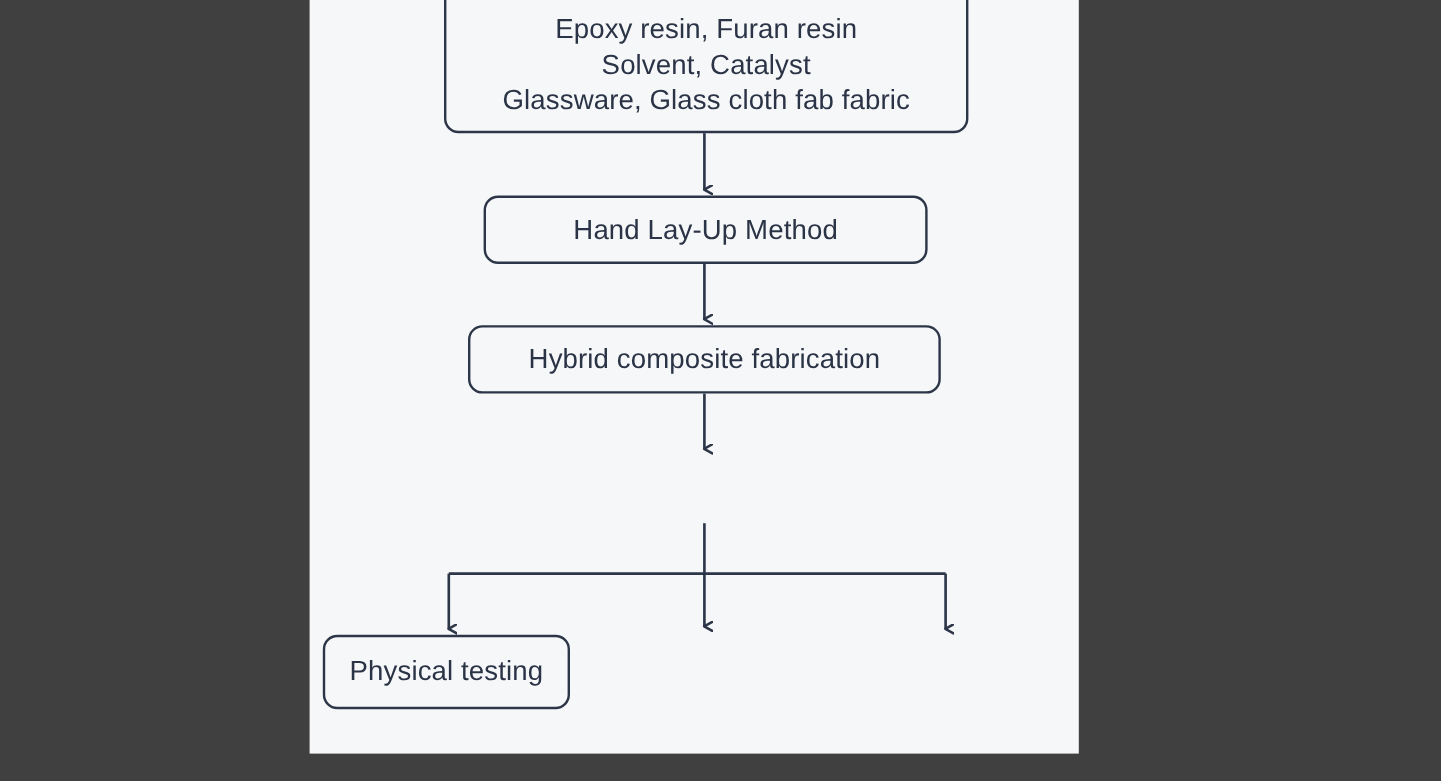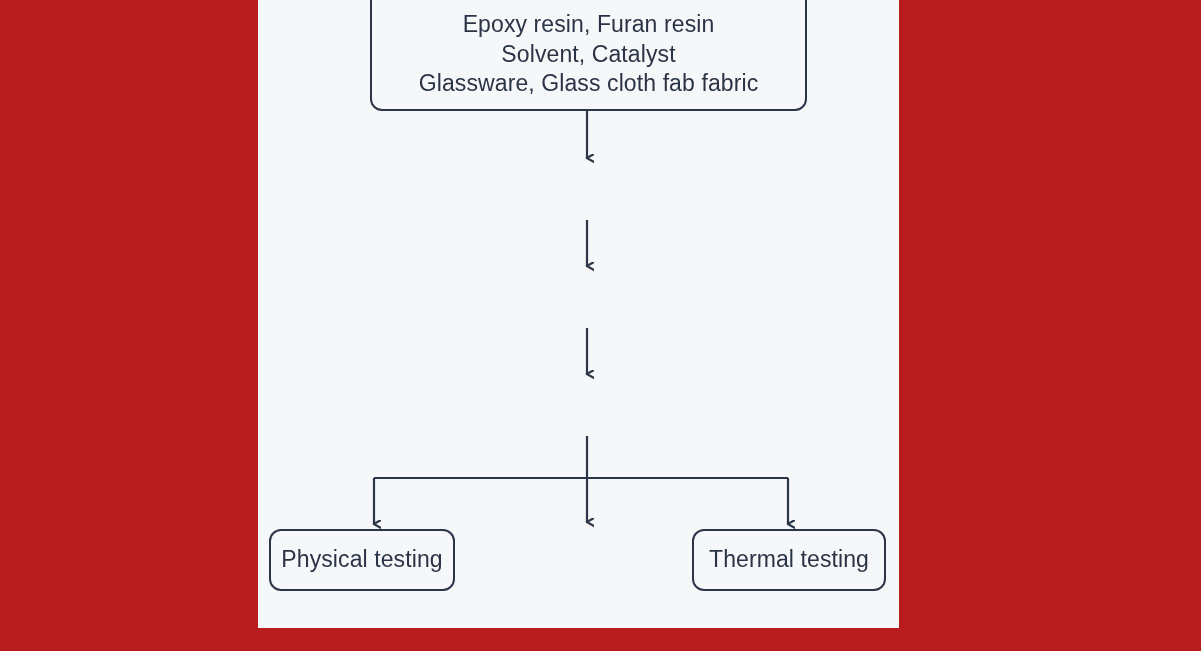--- a/index.html
+++ b/index.html
@@ -10,21 +10,21 @@
   body {
     width: 1201px;
     height: 651px;
     overflow: hidden;
     font-family: "Liberation Sans", sans-serif;
   }
   #canvas {
     position: relative;
     width: 1201px;
     height: 651px;
-    background: #b91c1c;
+    background: #404040;
   }
   .flow-bg {
     position: absolute;
     left: 258px;
     top: 0px;
     width: 641px;
     height: 628px;
     background: #f6f7f8;
   }
   svg.connectors {
@@ -76,21 +76,21 @@
   }
   #node-characterization {
     left: 443px;
     top: 379px;
     width: 289px;
     height: 57px;
   }
   #node-physical {
     left: 269px;
     top: 529px;
-    width: 186px;
+    width: 206px;
     height: 62px;
   }
   #node-mechanical {
     left: 489px;
     top: 527px;
     width: 187px;
     height: 93px;
   }
   #node-thermal {
     left: 692px;
@@ -124,21 +124,22 @@
 
     <line x1="374" y1="478" x2="374" y2="524" stroke="#2c3648" stroke-width="2.2" marker-end="url(#arrowhead)"></line>
     <line x1="587" y1="478" x2="587" y2="522" stroke="#2c3648" stroke-width="2.2" marker-end="url(#arrowhead)"></line>
     <line x1="788" y1="478" x2="788" y2="524" stroke="#2c3648" stroke-width="2.2" marker-end="url(#arrowhead)"></line>
   </svg>
 
   <div class="node" id="node-materials">Epoxy resin, Furan resin
 Solvent, Catalyst
 Glassware, Glass cloth fab fabric</div>
 
+  <div class="node" id="node-handlayup">Hand Lay-Up Method</div>
 
+  <div class="node" id="node-hybrid">Hybrid composite fabrication</div>
 
 
   <div class="node" id="node-physical">Physical testing</div>
 
 
-  <div class="node" id="node-thermal">Thermal testing</div>
 
 </div>
 
 </body></html>

